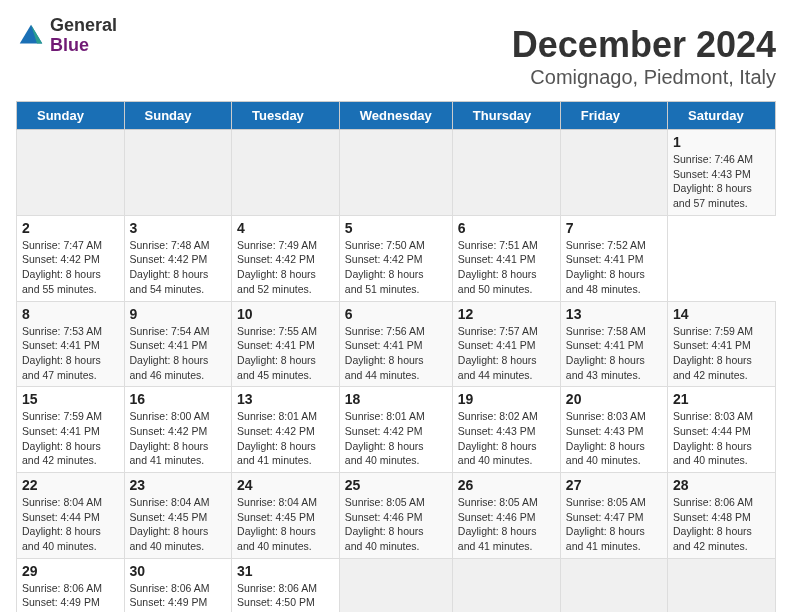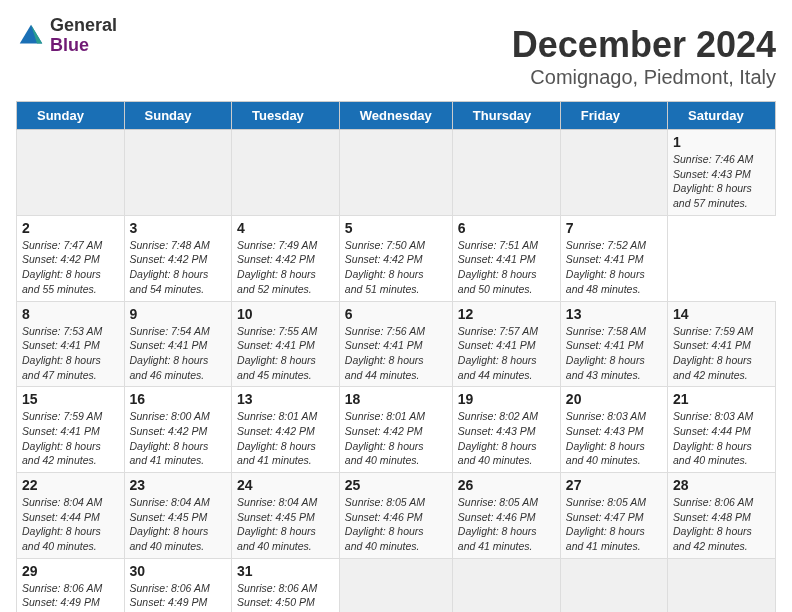--- a/index.html
+++ b/index.html
@@ -72,21 +72,20 @@
       font-size: 14px;
       font-weight: bold;
       display: block;
       margin-bottom: 2px;
       color: #222;
     }
     .day-info {
       color: #333;
       line-height: 1.4;
       font-size: 10.5px;
-      font-style: italic;
     }
     .empty-cell { background: #f0f0f0 !important; }
   </style>
 </head>
 <body>
 
 <div class="header">
   <div class="logo">
     <svg class="logo-icon" viewBox="0 0 40 40">
       <polygon points="20,5 35,30 5,30" fill="#1a6fb5"></polygon>

